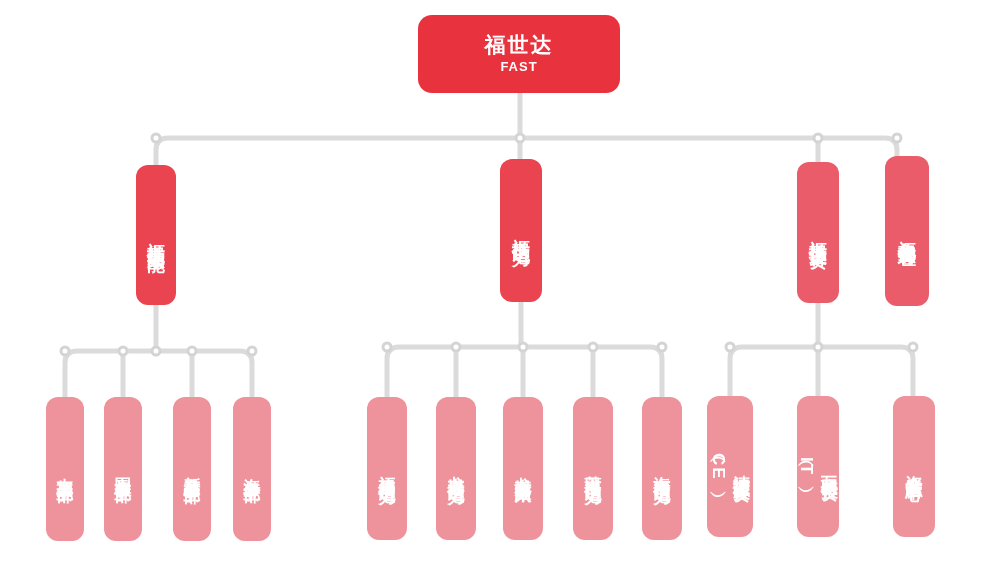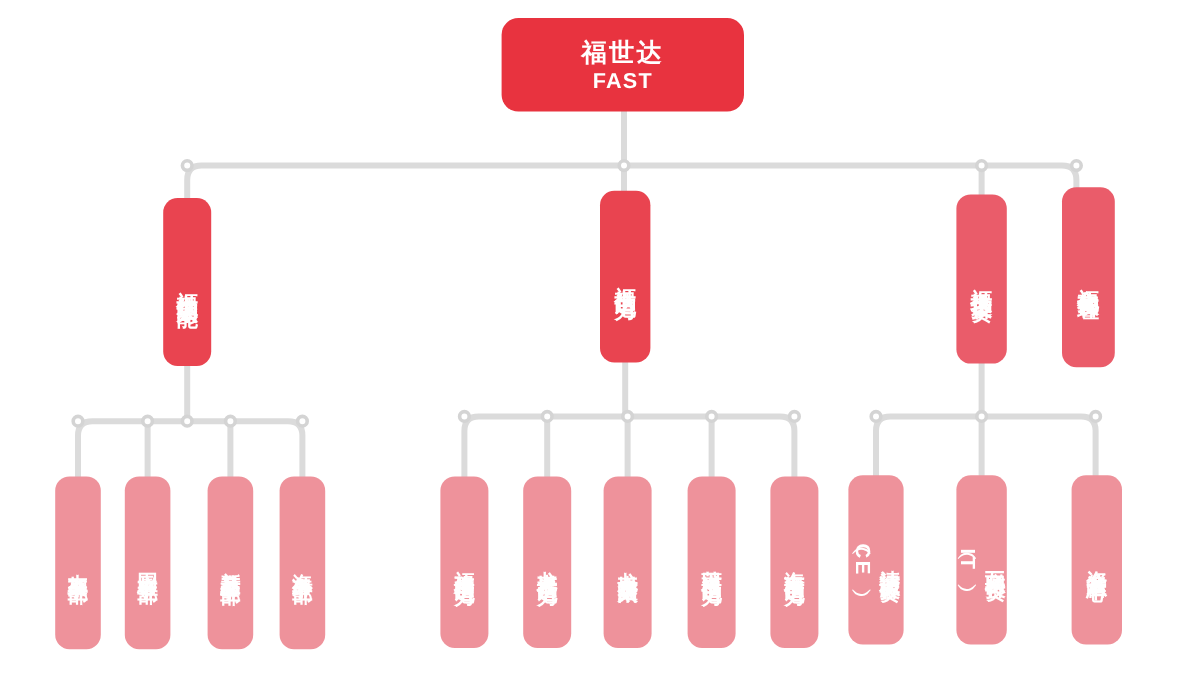--- a/index.html
+++ b/index.html
@@ -18,21 +18,21 @@
   .wires path{fill:none;stroke:var(--connector);stroke-width:5;}
   .wires circle{fill:#ffffff;stroke:#D4D4D4;stroke-width:3;}
   .node{
     position:absolute;box-sizing:border-box;color:#ffffff;font-weight:bold;
     display:flex;justify-content:center;align-items:center;
   }
   .root{
     background:var(--level1);border-radius:14px;flex-direction:column;
   }
   .root .cn{font-size:21px;letter-spacing:2px;line-height:26px;}
-  .root .en{font-size:18px;letter-spacing:1px;line-height:18px;}
+  .root .en{font-size:13px;letter-spacing:1px;line-height:18px;}
   .vbox{
     writing-mode:vertical-rl;text-orientation:mixed;
     border-radius:12px;flex-direction:column;
   }
   .lvl2{font-size:18px;}
   .lvl2 span{letter-spacing:2.5px;}
   .lvl2.tight span{letter-spacing:1.5px;}
   .pri{background:var(--level2-primary);}
   .sec{background:var(--level2-secondary);}
   .lvl3{background:var(--level3);font-size:17px;}

